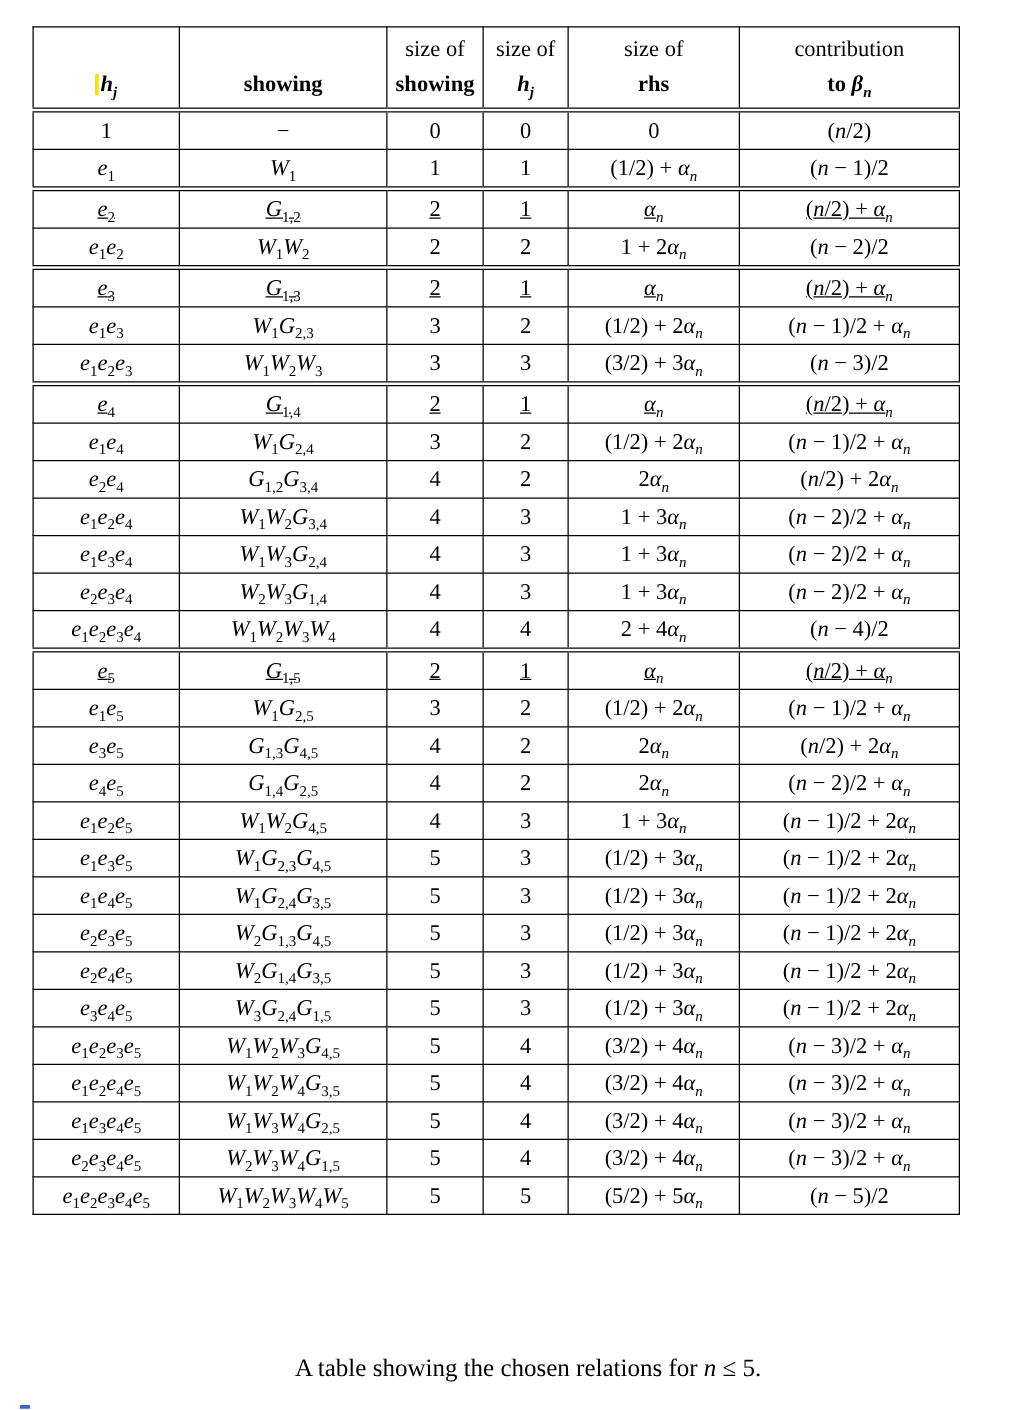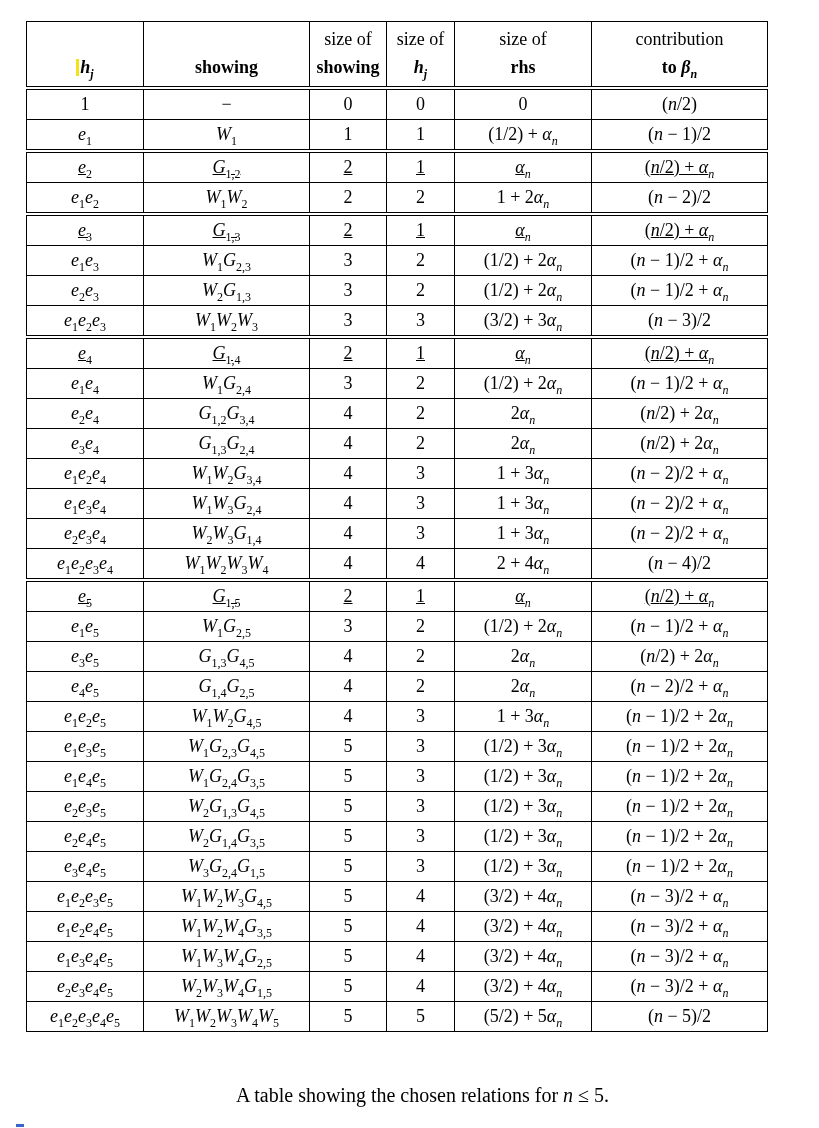--- a/index.html
+++ b/index.html
@@ -117,28 +117,20 @@
   </tr>
       <tr>
     <td><i>e</i><sub>1</sub><i>e</i><sub>3</sub></td>
     <td><i>W</i><sub>1</sub><i>G</i><sub>2,3</sub></td>
     <td>3</td>
     <td>2</td>
     <td>(1/2) + 2<i>α</i><sub><i>n</i></sub></td>
     <td>(<i>n</i> − 1)/2 + <i>α</i><sub><i>n</i></sub></td>
   </tr>
       <tr>
-    <td><i>e</i><sub>2</sub><i>e</i><sub>3</sub></td>
-    <td><i>W</i><sub>2</sub><i>G</i><sub>1,3</sub></td>
-    <td>3</td>
-    <td>2</td>
-    <td>(1/2) + 2<i>α</i><sub><i>n</i></sub></td>
-    <td>(<i>n</i> − 1)/2 + <i>α</i><sub><i>n</i></sub></td>
-  </tr>
-      <tr>
     <td><i>e</i><sub>1</sub><i>e</i><sub>2</sub><i>e</i><sub>3</sub></td>
     <td><i>W</i><sub>1</sub><i>W</i><sub>2</sub><i>W</i><sub>3</sub></td>
     <td>3</td>
     <td>3</td>
     <td>(3/2) + 3<i>α</i><sub><i>n</i></sub></td>
     <td>(<i>n</i> − 3)/2</td>
   </tr>
       <tr class="block-start">
     <td><i>e</i><sub>4</sub></td>
     <td><i>G</i><sub>1,4</sub></td>
@@ -151,28 +143,20 @@
     <td><i>e</i><sub>1</sub><i>e</i><sub>4</sub></td>
     <td><i>W</i><sub>1</sub><i>G</i><sub>2,4</sub></td>
     <td>3</td>
     <td>2</td>
     <td>(1/2) + 2<i>α</i><sub><i>n</i></sub></td>
     <td>(<i>n</i> − 1)/2 + <i>α</i><sub><i>n</i></sub></td>
   </tr>
       <tr>
     <td><i>e</i><sub>2</sub><i>e</i><sub>4</sub></td>
     <td><i>G</i><sub>1,2</sub><i>G</i><sub>3,4</sub></td>
-    <td>4</td>
-    <td>2</td>
-    <td>2<i>α</i><sub><i>n</i></sub></td>
-    <td>(<i>n</i>/2) + 2<i>α</i><sub><i>n</i></sub></td>
-  </tr>
-      <tr>
-    <td><i>e</i><sub>3</sub><i>e</i><sub>4</sub></td>
-    <td><i>G</i><sub>1,3</sub><i>G</i><sub>2,4</sub></td>
     <td>4</td>
     <td>2</td>
     <td>2<i>α</i><sub><i>n</i></sub></td>
     <td>(<i>n</i>/2) + 2<i>α</i><sub><i>n</i></sub></td>
   </tr>
       <tr>
     <td><i>e</i><sub>1</sub><i>e</i><sub>2</sub><i>e</i><sub>4</sub></td>
     <td><i>W</i><sub>1</sub><i>W</i><sub>2</sub><i>G</i><sub>3,4</sub></td>
     <td>4</td>
     <td>3</td>

